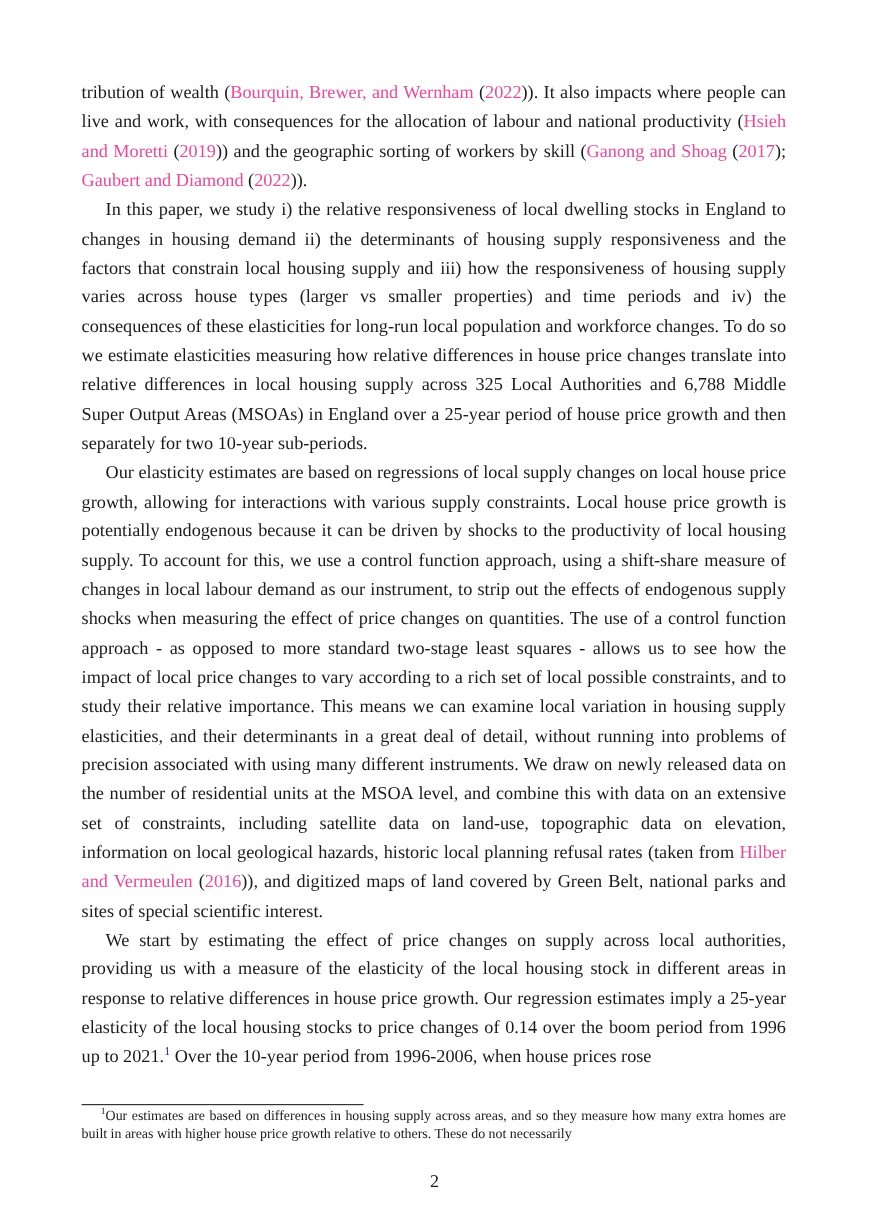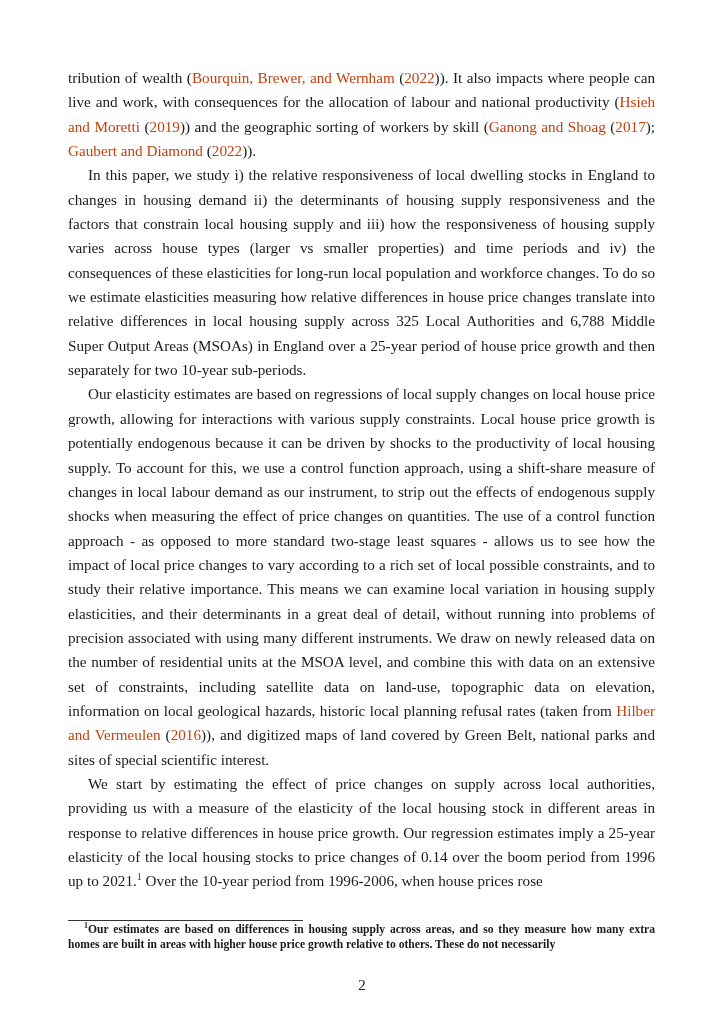--- a/index.html
+++ b/index.html
@@ -28,21 +28,21 @@
     margin: 0;
   }
   .para {
     margin: 0;
     text-align: justify;
   }
   .para.indent {
     text-indent: 20px;
   }
   .cite {
-    color: #c2410c;
+    color: #ec4899;
   }
   sup.fnref {
     font-size: 10px;
     color: #1f1fe6;
     line-height: 0;
     vertical-align: super;
   }
   .footnote-rule {
     position: absolute;
     left: 68px;
@@ -54,21 +54,20 @@
   .footnote {
     position: absolute;
     left: 68px;
     top: 923px;
     width: 587px;
     font-size: 11.6px;
     line-height: 14.5px;
     text-align: justify;
     text-indent: 16px;
     margin: 0;
-    font-weight: bold;
   }
   .footnote sup {
     font-size: 8px;
     vertical-align: super;
     line-height: 0;
   }
   .page-number {
     position: absolute;
     left: 0;
     width: 724px;

